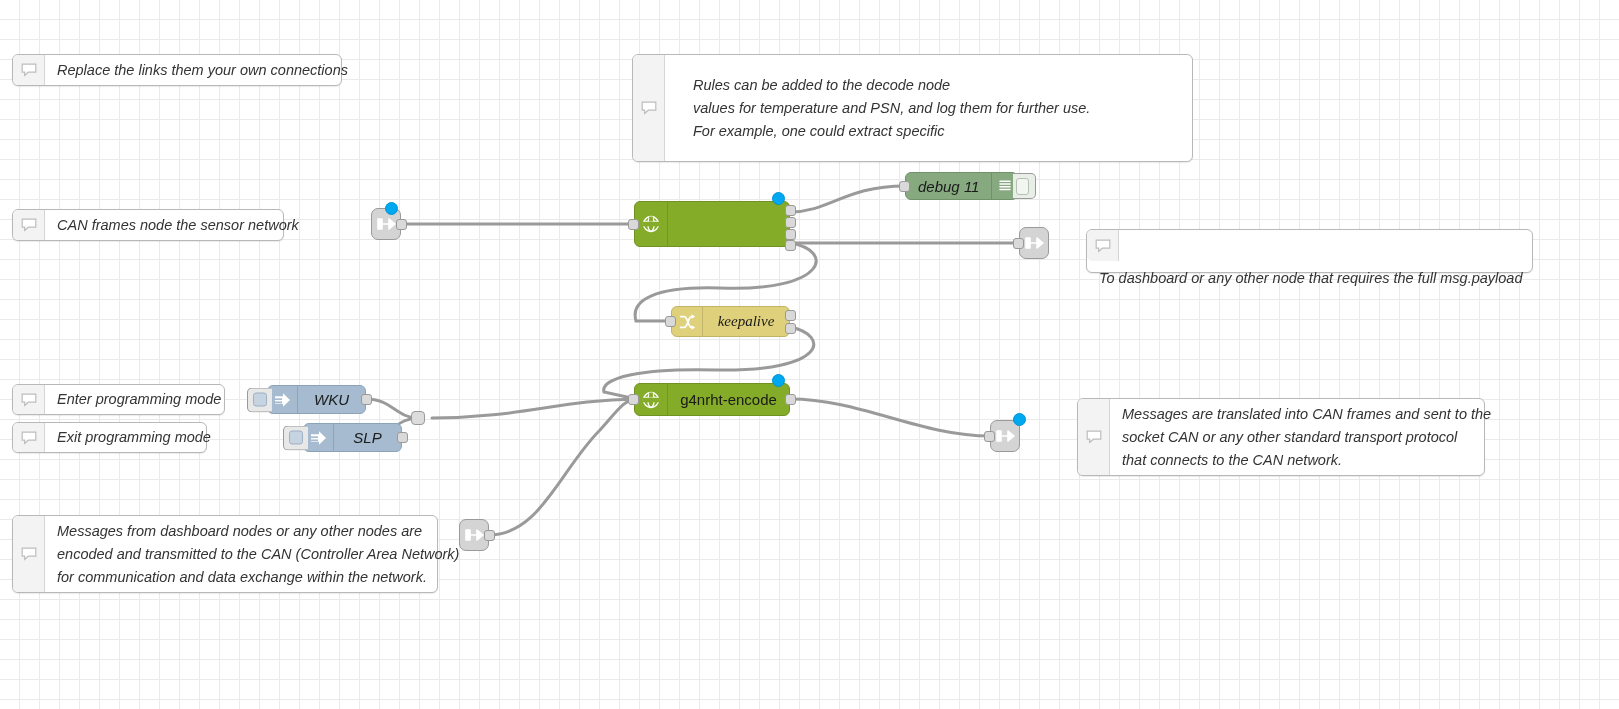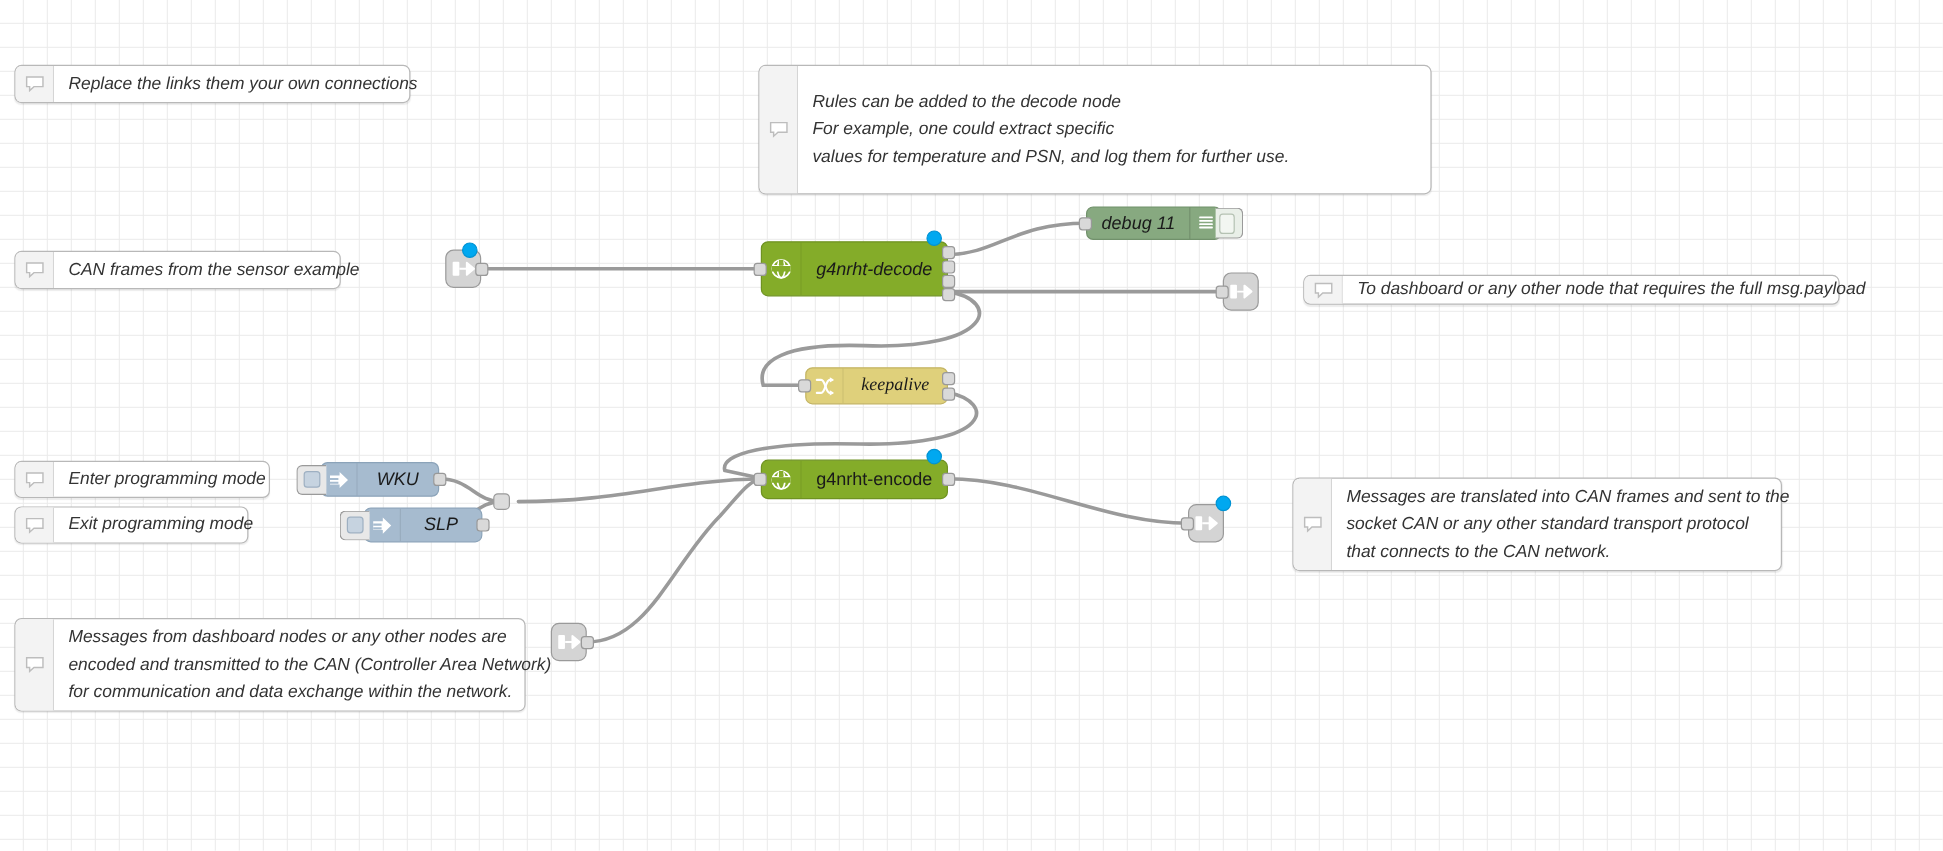--- a/index.html
+++ b/index.html
@@ -235,45 +235,45 @@
     <div class="cm-icon">
       <svg class="icon-svg" width="16" height="14" viewBox="0 0 16 14">
         <path d="M1.2 1.2 h13.6 v8 h-7.5 l-3.6 3.3 v-3.3 h-2.5 z" fill="#ffffff" stroke="#bdbdbd" stroke-width="1.2"></path>
       </svg>
     </div>
     <div class="cm-body">
       <div class="cm-line">Replace the links them your own connections</div>
     </div>
   </div>
 
-  <div class="comment" style="left:632px; top:54px; width:561px; height:108px;">
+  <div class="comment" style="left:632px; top:54px; width:561px; height:108px;gap:16px;">
     <div class="cm-icon">
       <svg class="icon-svg" width="16" height="14" viewBox="0 0 16 14">
         <path d="M1.2 1.2 h13.6 v8 h-7.5 l-3.6 3.3 v-3.3 h-2.5 z" fill="#ffffff" stroke="#bdbdbd" stroke-width="1.2"></path>
       </svg>
     </div>
     <div class="cm-body">
       <div class="cm-line">Rules can be added to the decode node</div>
+      <div class="cm-line">values for temperature and PSN, and log them for further use.</div>
       <div class="cm-line">For example, one could extract specific</div>
-      <div class="cm-line">values for temperature and PSN, and log them for further use.</div>
     </div>
   </div>
 
   <div class="comment" style="left:12px; top:209px; width:272px; height:32px;">
     <div class="cm-icon">
       <svg class="icon-svg" width="16" height="14" viewBox="0 0 16 14">
         <path d="M1.2 1.2 h13.6 v8 h-7.5 l-3.6 3.3 v-3.3 h-2.5 z" fill="#ffffff" stroke="#bdbdbd" stroke-width="1.2"></path>
       </svg>
     </div>
     <div class="cm-body">
-      <div class="cm-line">CAN frames from the sensor example</div>
-    </div>
-  </div>
-
-  <div class="comment" style="left:1086px; top:229px; width:447px; height:25px;">
+      <div class="cm-line">CAN frames node the sensor network</div>
+    </div>
+  </div>
+
+  <div class="comment" style="left:1086px; top:229px; width:447px; height:44px;flex-direction:column;">
     <div class="cm-icon">
       <svg class="icon-svg" width="16" height="14" viewBox="0 0 16 14">
         <path d="M1.2 1.2 h13.6 v8 h-7.5 l-3.6 3.3 v-3.3 h-2.5 z" fill="#ffffff" stroke="#bdbdbd" stroke-width="1.2"></path>
       </svg>
     </div>
     <div class="cm-body">
       <div class="cm-line">To dashboard or any other node that requires the full msg.payload</div>
     </div>
   </div>
 
@@ -336,21 +336,20 @@
   <div class="node green italic" style="left:634px; top:201px; width:156px; height:46px;">
     <div class="n-icon" style="flex-basis:32px;">
       <svg class="icon-svg" width="22" height="22" viewBox="0 0 24 24">
         <circle cx="12" cy="12" r="8.2" fill="none" stroke="#ffffff" stroke-width="1.5"></circle>
         <ellipse cx="12" cy="12" rx="3.4" ry="8.2" fill="none" stroke="#ffffff" stroke-width="1.5"></ellipse>
         <path d="M4 9.2 h16" fill="none" stroke="#ffffff" stroke-width="1.5"></path>
         <path d="M3.3 12 h17.4" fill="none" stroke="#84ac29" stroke-width="5"></path>
         <path d="M12 3.8 v5.4" fill="none" stroke="#84ac29" stroke-width="4"></path>
       </svg>
     </div>
-    <div class="n-label">g4nrht-decode</div>
     <div class="port in" style="top:17px;"></div>
     <div class="port out" style="top:3px;"></div>
     <div class="port out" style="top:15px;"></div>
     <div class="port out" style="top:27px;"></div>
     <div class="port out" style="top:38px;"></div>
     <div class="status-dot" style="right:4px; top:-10px;"></div>
   </div>
 
   <div class="node debug italic" style="left:905px; top:172px; width:113px; height:28px;">
     <div class="n-label" style="border-right:1px solid rgba(0,0,0,0.15);">debug 11</div>

